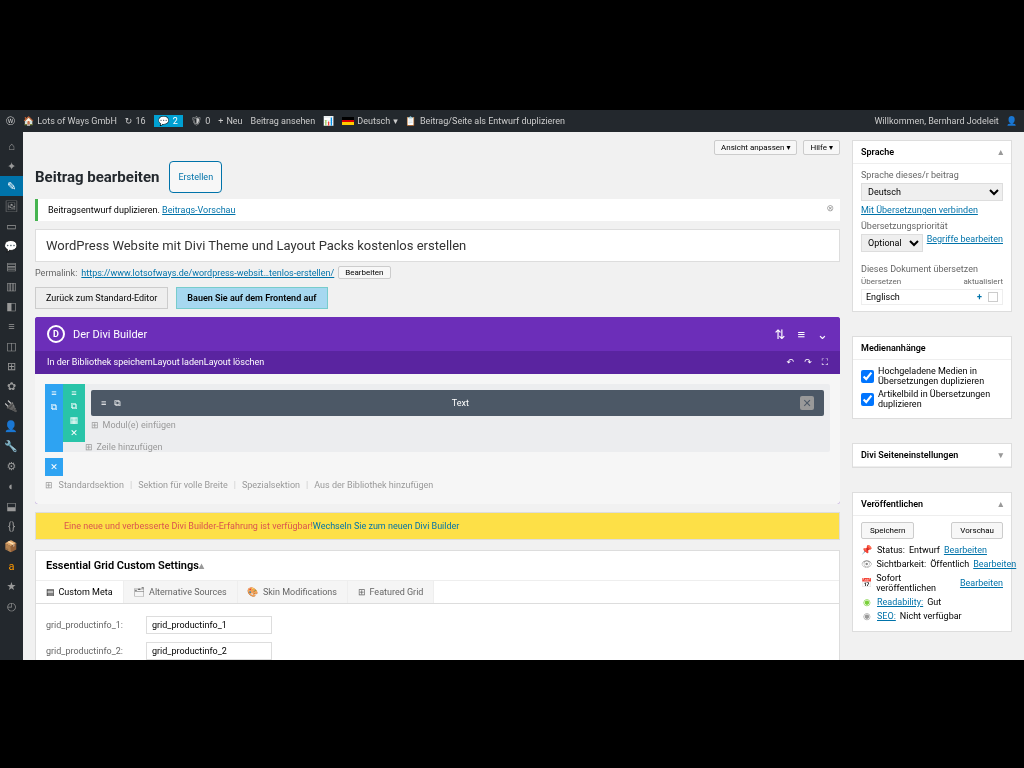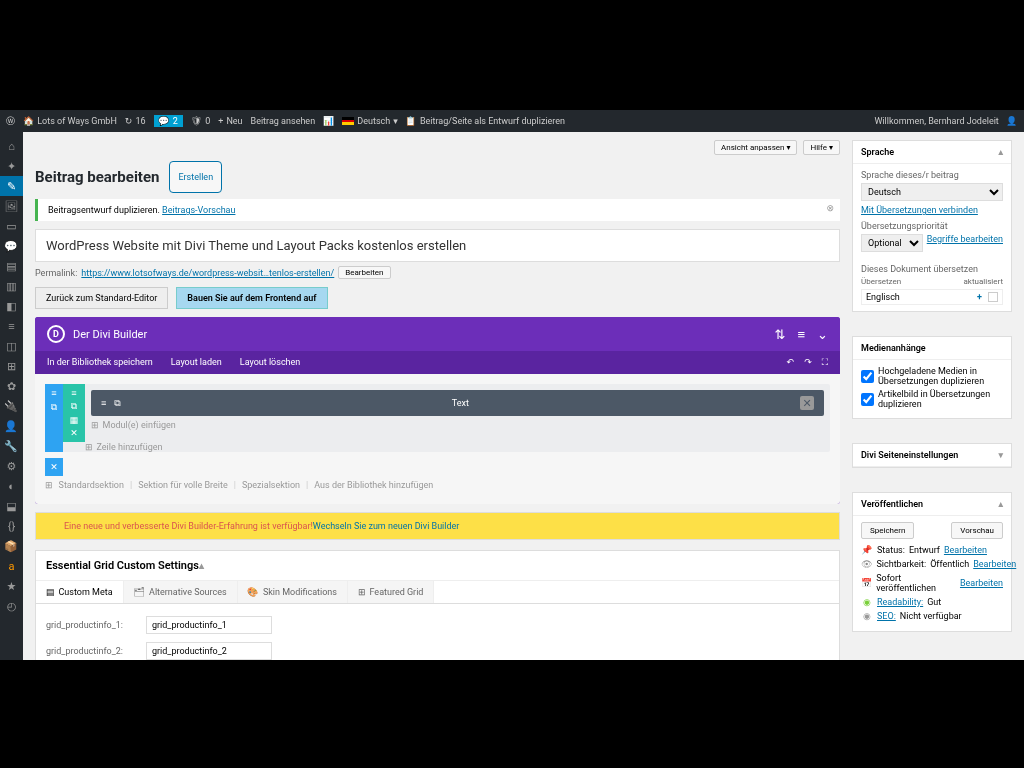--- a/index.html
+++ b/index.html
@@ -31,21 +31,21 @@
 .btnrow{display:flex;gap:8px;margin-bottom:8px}
 .btn-g{background:#eee;border:1px solid #ccc;padding:5px 10px;font-size:9px;cursor:pointer}
 .btn-b{background:#a6d8f0;border:1px solid #7cc;padding:5px 10px;font-size:9px;font-weight:600;cursor:pointer}
 .divi{background:#6c2eb9;border-radius:3px;overflow:hidden;margin-bottom:8px}
 .divi-h{background:#6c2eb9;color:#fff;padding:8px 12px;display:flex;align-items:center;justify-content:space-between;font-size:11px}
 .divi-h-l{display:flex;align-items:center;gap:8px}
 .divi-logo{width:18px;height:18px;border:2px solid #fff;border-radius:50%;display:flex;align-items:center;justify-content:center;font-size:9px;font-weight:700}
 .divi-h-r{display:flex;gap:12px;align-items:center}
 .divi-h-r span{cursor:pointer;font-size:13px}
 .divi-tabs{background:#5a24a0;color:#fff;padding:6px 12px;display:flex;gap:18px;font-size:9px;justify-content:space-between}
-.divi-tabs-l{display:flex;gap:18px}
+.divi-tabs-l{display:flex;}
 .divi-tabs-r{display:flex;gap:10px}
 .divi-tabs span{cursor:pointer}
 .divi-body{background:#f6f6f6;padding:10px}
 .section{display:flex;gap:0;background:#ecedef;border-radius:2px;margin-bottom:6px}
 .sec-handle{width:18px;background:#2ea3f2;display:flex;flex-direction:column;align-items:center;padding:4px 0;gap:4px;color:#fff;font-size:9px}
 .row-handle{width:22px;background:#29c4a9;display:flex;flex-direction:column;align-items:center;padding:4px 0;gap:3px;color:#fff;font-size:9px}
 .sec-content{flex:1;padding:6px}
 .module{background:#4c5866;color:#fff;padding:6px 10px;border-radius:2px;display:flex;align-items:center;justify-content:space-between;font-size:9px;margin-bottom:4px}
 .module-l{display:flex;gap:8px;align-items:center}
 .module-mid{flex:1;text-align:center}

